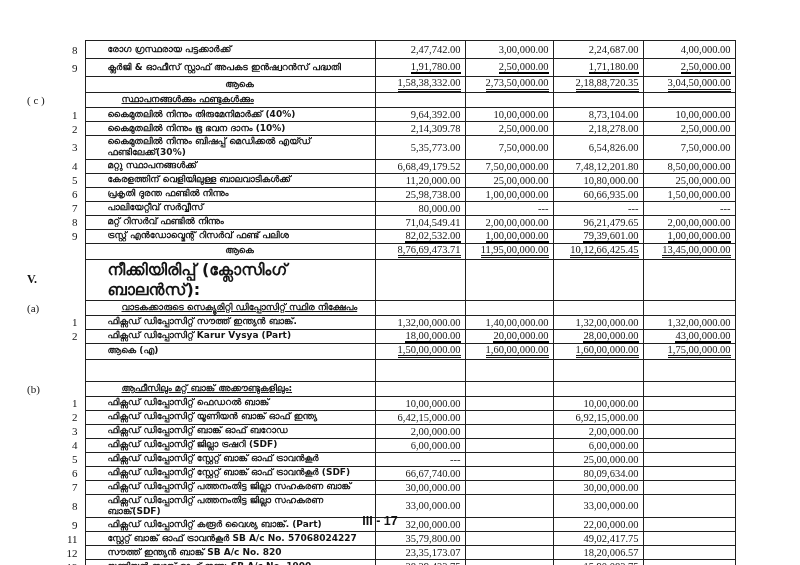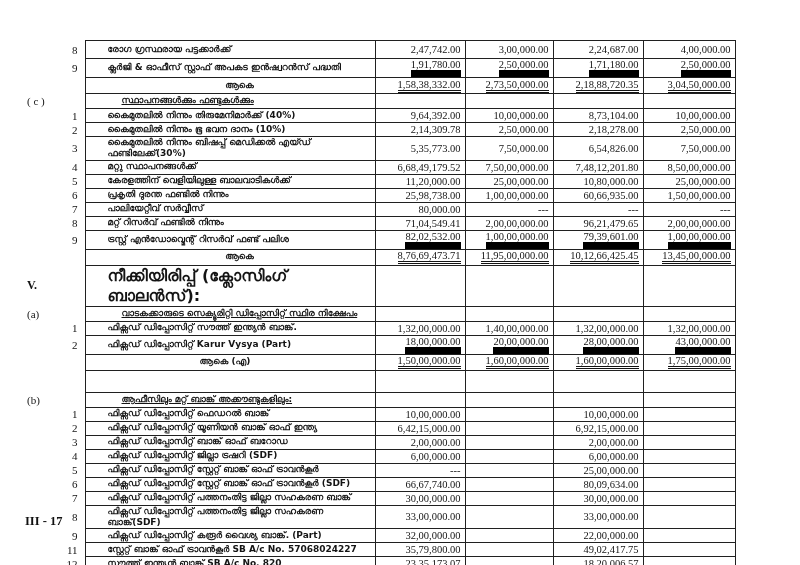--- a/index.html
+++ b/index.html
@@ -18,25 +18,25 @@
   tr.r-data td{height:13px;}
   tr.r-top td{height:17px;}
   tr.r-total td{height:15px;}
   tr.r-section td{height:14px;}
   tr.r-main td{height:25px;}
   tr.r-spacer td{height:21px;}
   tr.r-main td.desc{font-size:16px;font-weight:bold;}
   tr.r-section td.desc .sect{text-decoration:underline;margin-left:14px;}
   .tlabel{font-weight:bold;font-size:9px;font-family:"DejaVu Sans","Liberation Sans",sans-serif;}
   td.tcenter{text-align:center;margin-top:18px;}
-  td.tright{text-align:center;padding-right:32px;}
-  .ul{border-bottom:7px solid #000000;display:inline-block;line-height:1.05;}
+  td.tright{text-align:left;padding-right:32px;}
+  .ul{border-bottom:2px solid #000000;display:inline-block;line-height:1.05;}
   .dul{border-bottom:3px double #141414;display:inline-block;line-height:1.05;text-align:right;}
-  .footer{position:absolute;left:25px;top:514px;width:710px;text-align:left;
-          font-family:Liberation Serif, serif;font-weight:bold;font-size:12.5px;color:#111;}
+  .footer{position:absolute;left:25px;top:514px;width:710px;text-align:center;
+          font-family:Liberation Sans, sans-serif;font-weight:bold;font-size:12.5px;color:#111;}
 </style>
 </head>
 <body>
 
 <div class="sheet">
   <table class="fin">
     <colgroup>
       <col style="width:34px">
         <col style="width:26px">
         <col style="width:290px">

